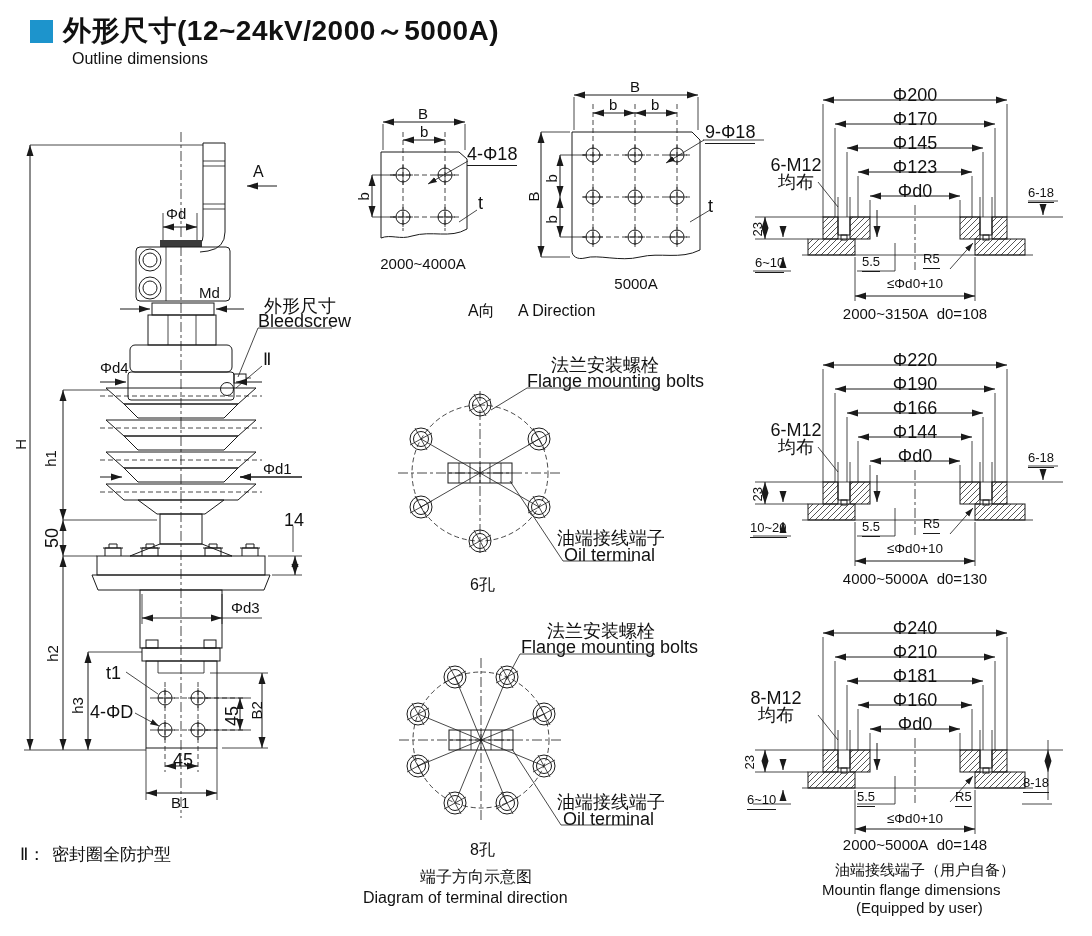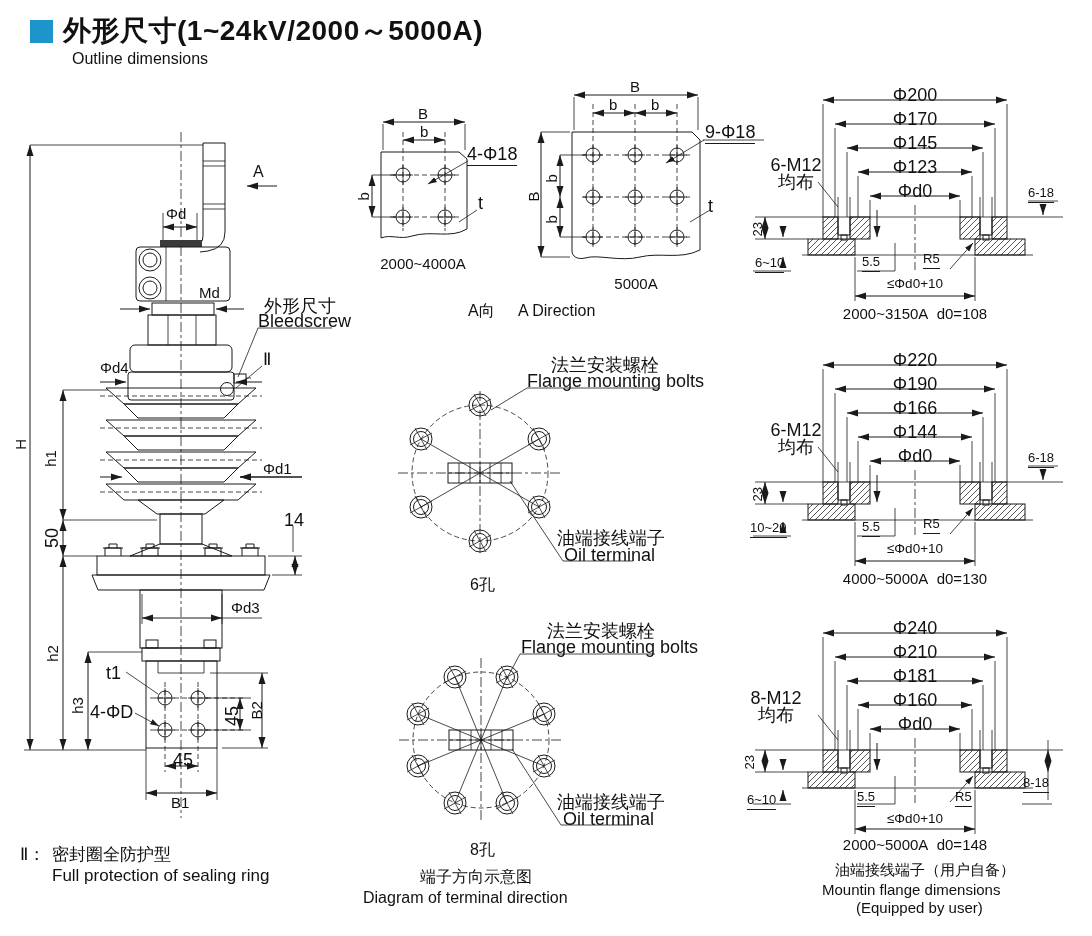--- a/index.html
+++ b/index.html
@@ -270,21 +270,21 @@
         <path class="de" d="M1043,204 V215"></path>
       <path class="thin" d="M1028,466 H1058"></path>
         <path class="de" d="M1043,469 V480"></path>
       <path class="thin" d="M1022,804 H1052"></path>
         <path class="dim" d="M1048,750 V772"></path>
       <path class="thin" d="M1048,740 V750 M1048,772 V800"></path>
     </g>
   </svg>
 
   <span class="sq" style="background:#1d94cc"></span>
-  <div class="title">外形尺寸(1~24kV/2000～5000A)</div>
+  <div class="title">外形尺寸(12~24kV/2000～5000A)</div>
   <div class="subtitle">Outline dimensions</div>
 
   <div class="lbl f16" style="left:253px;top:163px">A</div>
   <div class="lbl f15" style="left:166px;top:206px">Φd</div>
   <div class="lbl f15" style="left:199px;top:285px">Md</div>
   <div class="lbl f14" style="left:264px;top:296px">外形尺寸</div>
   <div class="lbl f14" style="left:258px;top:311px">Bleedscrew</div>
   <div class="lbl f17" style="left:263px;top:350px">Ⅱ</div>
   <div class="lbl f15" style="left:100px;top:360px">Φd4</div>
   <div class="lbl f15 rot" style="left:16px;top:436px">H</div>
@@ -297,21 +297,20 @@
   <div class="lbl f15 rot" style="left:70px;top:697px">h3</div>
   <div class="lbl f14" style="left:106px;top:663px">t1</div>
   <div class="lbl f14" style="left:90px;top:702px">4-ΦD</div>
   <div class="lbl f14 rot" style="left:222px;top:706px">45</div>
   <div class="lbl f15 rot" style="left:248px;top:702px">B2</div>
   <div class="lbl f14" style="left:173px;top:750px">45</div>
   <div class="lbl f15" style="left:171px;top:795px">B1</div>
 
   <div class="lbl f17" style="left:20px;top:845px">Ⅱ：</div>
   <div class="lbl f17" style="left:52px;top:845px">密封圈全防护型</div>
-  <div class="lbl f17" style="left:52px;top:866px">Full protection of sealing ring</div>
 
   <div class="lbl f15" style="left:418px;top:106px">B</div>
   <div class="lbl f15" style="left:420px;top:124px">b</div>
   <div class="lbl f15 rot" style="left:360px;top:188px">b</div>
   <div class="lbl f14 ul" style="left:467px;top:144px">4-Φ18</div>
   <div class="lbl f14" style="left:478px;top:193px">t</div>
   <div class="lbl f15 ctr" style="left:379px;top:256px;width:88px">2000~4000A</div>
 
   <div class="lbl f15" style="left:630px;top:79px">B</div>
   <div class="lbl f15" style="left:609px;top:97px">b</div>

